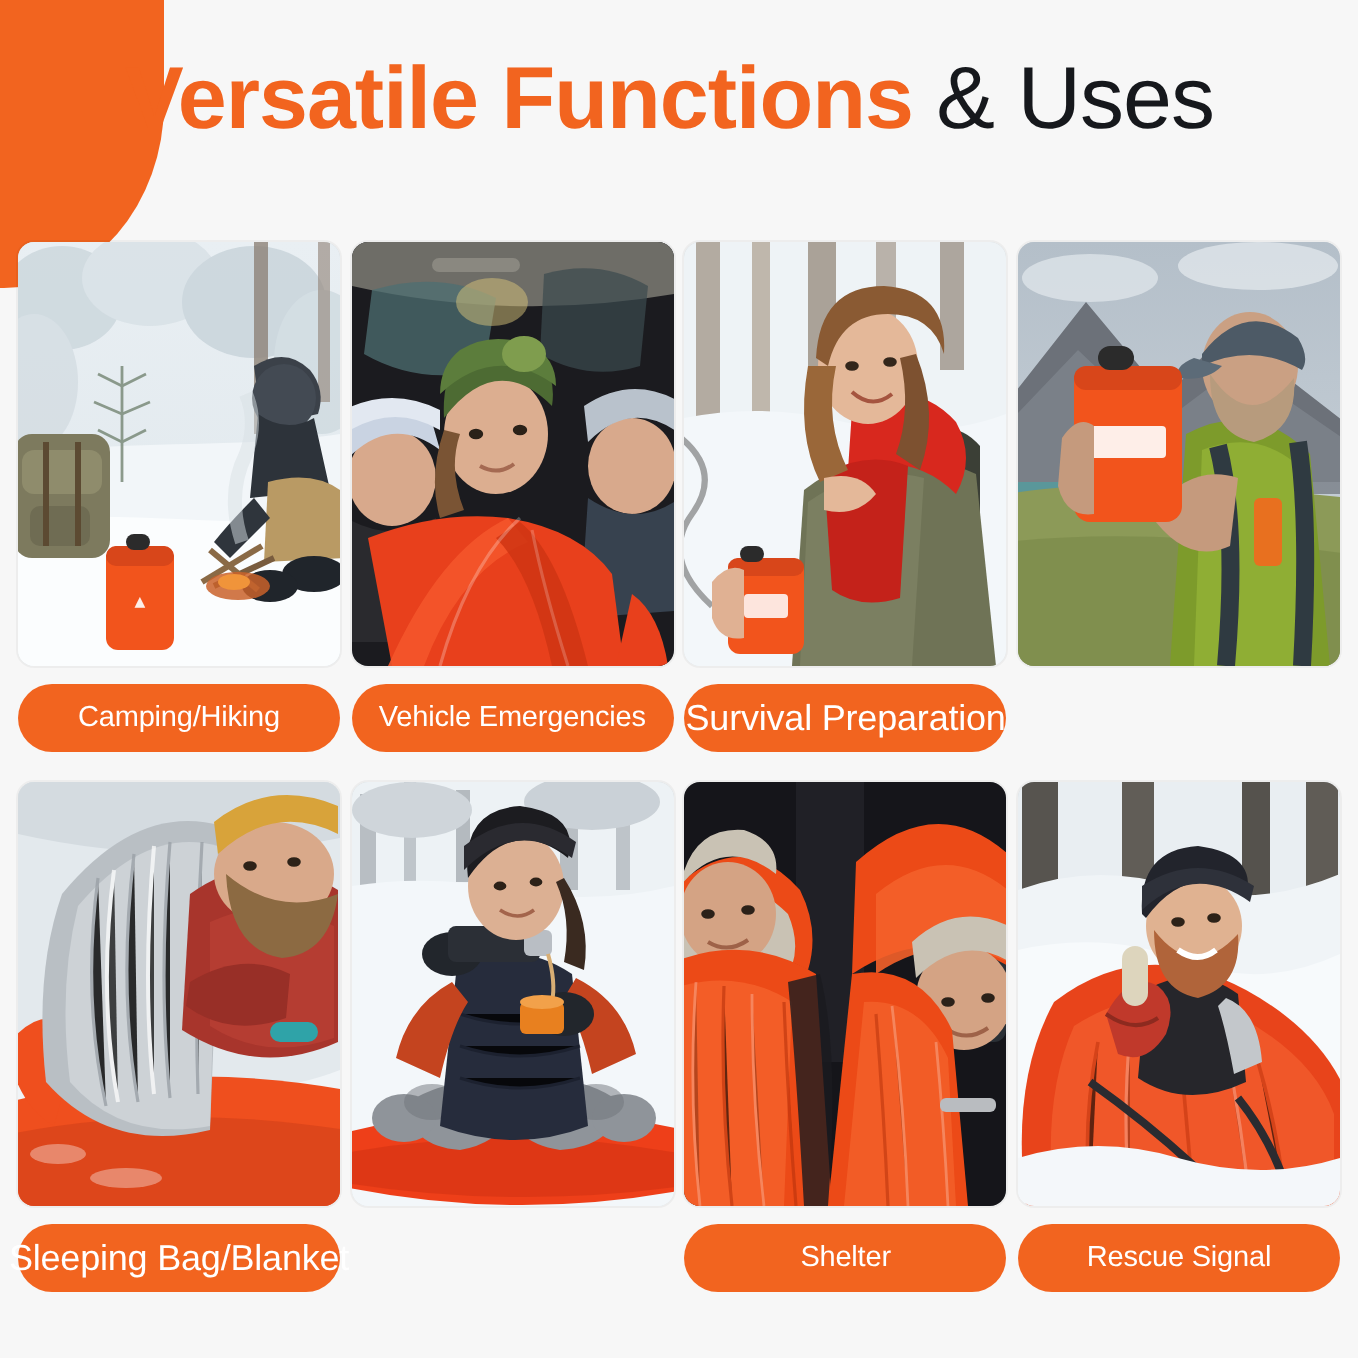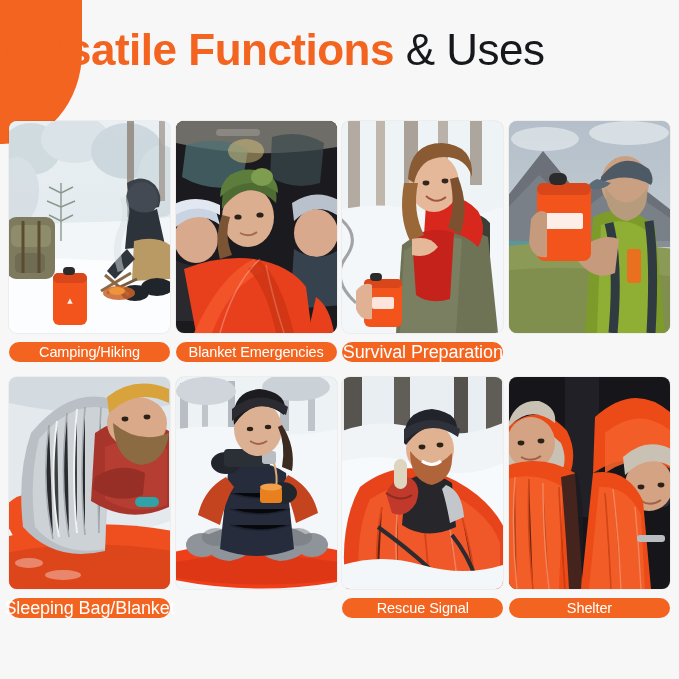--- a/index.html
+++ b/index.html
@@ -34,27 +34,28 @@
     border-radius: 0 0 130px 130px / 0 0 150px 150px;
     z-index: 1;
   }
 
   
   .title {
     position: absolute;
     left: 0;
     top: 22px;
     width: 571px;
-    text-align: left;
+    text-align: right;
     font-size: 44px;
     line-height: 56px;
     font-weight: bold;
     letter-spacing: -0.5px;
     white-space: nowrap;
     z-index: 3;
+    padding-left: 36px;
   }
   .title .accent { color: #f2641f; }
   .title .plain  { color: #16181c; font-weight: normal; }
 
   
   .grid {
     position: absolute;
     left: 9px;
     top: 121px;
     width: 661px;
@@ -75,21 +76,21 @@
     border-radius: 8px;
     overflow: hidden;
     position: relative;
     background: #cfd6da;
     box-shadow: 0 0 0 1px rgba(0,0,0,0.04);
   }
   .photo svg { display: block; width: 161px; height: 212px; }
 
   .pill {
     margin-top: 9px;
-    height: 20px;
+    height: 34px;
     border-radius: 17px;
     background: #f2641f;
     color: #ffffff;
     display: flex;
     align-items: center;
     justify-content: center;
     font-size: 14.5px;
     letter-spacing: -0.1px;
     white-space: nowrap;
     user-select: none;
@@ -221,21 +222,21 @@
             <g>
               <path d="M20 212 L8 148 q36 -14 70 -10 q36 6 52 28 l6 46 z" fill="#e8401c"></path>
               <path d="M78 138 q-34 16 -60 74 l18 0 q18 -48 52 -62 z" fill="#f4552b" opacity="0.9"></path>
               <path d="M84 140 q20 16 34 72 l-18 0 q-10 -46 -28 -64 z" fill="#cf3513" opacity="0.85"></path>
               <path d="M84 138 q-26 24 -40 74" stroke="#ffffff" stroke-width="1.6" fill="none" opacity="0.25"></path>
               <path d="M90 144 q6 30 18 68" stroke="#ffffff" stroke-width="1.6" fill="none" opacity="0.2"></path>
               <path d="M140 176 q14 10 18 36 l-26 0 z" fill="#e8401c"></path>
             </g>
           </svg>
         </div>
-        <div class="pill">Blanket Emergencies</div>
+        <div class="pill">Vehicle Emergencies</div>
       </div>
 
       <div class="cell">
         <div class="photo">
           <svg viewBox="0 0 161 212" preserveAspectRatio="none" aria-hidden="true">
             <rect width="161" height="212" fill="#eef3f6"></rect>
 
             <g opacity="0.7">
               <rect x="6" y="0" width="12" height="96" fill="#9a8c7e"></rect>
               <rect x="34" y="0" width="9" height="88" fill="#ab9d8e"></rect>
@@ -435,73 +436,20 @@
 
             <ellipse cx="82" cy="52" rx="24" ry="27" fill="#dcb093"></ellipse>
             <path d="M58 48 q22 -32 50 -10 q6 -22 -24 -26 q-30 2 -26 36 z" fill="#1c1c20"></path>
             <path d="M56 44 q26 -26 54 -6 l2 -8 q-28 -20 -56 2 z" fill="#2a2a30"></path>
             <path d="M106 48 q14 22 10 46 l-10 -4 q4 -22 -4 -40 z" fill="#3a2a20"></path>
             <ellipse cx="74" cy="52" rx="3.2" ry="2.2" fill="#2c2118"></ellipse>
             <ellipse cx="92" cy="50" rx="3.2" ry="2.2" fill="#2c2118"></ellipse>
             <path d="M74 64 q9 6 17 0" stroke="#a3644b" stroke-width="1.8" fill="none"></path>
           </svg>
         </div>
-      </div>
-
-      <div class="cell">
-        <div class="photo">
-          <svg viewBox="0 0 161 212" preserveAspectRatio="none" aria-hidden="true">
-            <rect width="161" height="212" fill="#e9eef2"></rect>
-
-            <rect x="2" y="0" width="18" height="72" fill="#57544f"></rect>
-            <rect x="52" y="0" width="16" height="62" fill="#615d57"></rect>
-            <rect x="112" y="0" width="14" height="58" fill="#55524d"></rect>
-            <rect x="144" y="0" width="16" height="66" fill="#605c56"></rect>
-
-            <path d="M0 54 q38 -14 78 -2 q40 12 83 -6 L161 212 L0 212 Z" fill="#f0f4f7"></path>
-            <path d="M0 84 q44 -10 86 6 q36 14 75 -4 L161 212 L0 212 Z" fill="#f7fafc"></path>
-
-            <path d="M18 110 q44 -34 96 -6 q40 22 52 56 l0 52 l-162 0 q-8 -62 14 -102 z" fill="#e8441b"></path>
-            <path d="M28 122 q40 -26 84 -4 q36 20 46 48 l0 46 l-140 0 q-6 -54 10 -90 z" fill="#f15a2c" opacity="0.85"></path>
-            <g stroke="#c4360f" stroke-width="1.8" opacity="0.6">
-              <path d="M40 130 q-8 40 -4 82"></path>
-              <path d="M80 122 q4 46 8 90"></path>
-              <path d="M120 140 q10 34 14 72"></path>
-            </g>
-            <g stroke="#ffffff" stroke-width="1.6" opacity="0.25">
-              <path d="M56 126 q-4 42 0 86"></path>
-              <path d="M104 132 q8 40 12 80"></path>
-            </g>
-
-            <path d="M36 150 q28 20 52 42" stroke="#2b2b30" stroke-width="4" fill="none"></path>
-            <path d="M110 158 q16 20 24 44" stroke="#2b2b30" stroke-width="4" fill="none"></path>
-
-            <path d="M64 104 q24 -14 46 2 l4 44 q-30 14 -54 -2 z" fill="#26262b"></path>
-
-            <path d="M104 108 q16 6 18 32 l-14 6 q-4 -22 -8 -34 z" fill="#c3c7cb"></path>
-
-            <ellipse cx="88" cy="72" rx="24" ry="25" fill="#e0b291"></ellipse>
-            <path d="M64 68 q22 -30 50 -10 q6 -22 -24 -26 q-30 2 -28 34 z" fill="#22242c"></path>
-            <path d="M62 64 q26 -24 54 -4 l2 -8 q-28 -18 -56 0 z" fill="#2e313a"></path>
-
-            <path d="M68 74 q20 26 42 2 q2 26 -20 32 q-22 -4 -22 -34 z" fill="#b0643a"></path>
-            <ellipse cx="80" cy="70" rx="3.4" ry="2.4" fill="#2d2218"></ellipse>
-            <ellipse cx="98" cy="68" rx="3.4" ry="2.4" fill="#2d2218"></ellipse>
-            <path d="M80 84 q10 7 19 0" stroke="#ffffff" stroke-width="3" fill="none"></path>
-
-            <g>
-              <path d="M44 116 q12 -22 26 -14 q10 8 4 24 q-10 16 -24 10 z" fill="#c0392b"></path>
-              <rect x="52" y="82" width="13" height="30" rx="6.5" fill="#ddd5bd"></rect>
-              <path d="M44 116 q14 10 26 2" stroke="#8d2a1f" stroke-width="2" fill="none"></path>
-            </g>
-
-            <path d="M0 188 q40 -12 80 0 q42 12 81 0 L161 212 L0 212 Z" fill="#f4f7fa"></path>
-          </svg>
-        </div>
-        <div class="pill">Rescue Signal</div>
       </div>
 
       <div class="cell">
         <div class="photo">
           <svg viewBox="0 0 161 212" preserveAspectRatio="none" aria-hidden="true">
             <rect width="161" height="212" fill="#15151a"></rect>
 
             <rect x="56" y="0" width="34" height="140" fill="#202026"></rect>
             <rect x="120" y="60" width="41" height="70" rx="6" fill="#2a2f35"></rect>
 
@@ -546,16 +494,69 @@
 
               <rect x="128" y="158" width="28" height="7" rx="3" fill="#b9bcc0"></rect>
             </g>
 
             <path d="M68 96 q10 40 4 116 l-12 0 q-4 -70 -8 -112 z" fill="#1a1a1f" opacity="0.8"></path>
           </svg>
         </div>
         <div class="pill">Shelter</div>
       </div>
 
+      <div class="cell">
+        <div class="photo">
+          <svg viewBox="0 0 161 212" preserveAspectRatio="none" aria-hidden="true">
+            <rect width="161" height="212" fill="#e9eef2"></rect>
+
+            <rect x="2" y="0" width="18" height="72" fill="#57544f"></rect>
+            <rect x="52" y="0" width="16" height="62" fill="#615d57"></rect>
+            <rect x="112" y="0" width="14" height="58" fill="#55524d"></rect>
+            <rect x="144" y="0" width="16" height="66" fill="#605c56"></rect>
+
+            <path d="M0 54 q38 -14 78 -2 q40 12 83 -6 L161 212 L0 212 Z" fill="#f0f4f7"></path>
+            <path d="M0 84 q44 -10 86 6 q36 14 75 -4 L161 212 L0 212 Z" fill="#f7fafc"></path>
+
+            <path d="M18 110 q44 -34 96 -6 q40 22 52 56 l0 52 l-162 0 q-8 -62 14 -102 z" fill="#e8441b"></path>
+            <path d="M28 122 q40 -26 84 -4 q36 20 46 48 l0 46 l-140 0 q-6 -54 10 -90 z" fill="#f15a2c" opacity="0.85"></path>
+            <g stroke="#c4360f" stroke-width="1.8" opacity="0.6">
+              <path d="M40 130 q-8 40 -4 82"></path>
+              <path d="M80 122 q4 46 8 90"></path>
+              <path d="M120 140 q10 34 14 72"></path>
+            </g>
+            <g stroke="#ffffff" stroke-width="1.6" opacity="0.25">
+              <path d="M56 126 q-4 42 0 86"></path>
+              <path d="M104 132 q8 40 12 80"></path>
+            </g>
+
+            <path d="M36 150 q28 20 52 42" stroke="#2b2b30" stroke-width="4" fill="none"></path>
+            <path d="M110 158 q16 20 24 44" stroke="#2b2b30" stroke-width="4" fill="none"></path>
+
+            <path d="M64 104 q24 -14 46 2 l4 44 q-30 14 -54 -2 z" fill="#26262b"></path>
+
+            <path d="M104 108 q16 6 18 32 l-14 6 q-4 -22 -8 -34 z" fill="#c3c7cb"></path>
+
+            <ellipse cx="88" cy="72" rx="24" ry="25" fill="#e0b291"></ellipse>
+            <path d="M64 68 q22 -30 50 -10 q6 -22 -24 -26 q-30 2 -28 34 z" fill="#22242c"></path>
+            <path d="M62 64 q26 -24 54 -4 l2 -8 q-28 -18 -56 0 z" fill="#2e313a"></path>
+
+            <path d="M68 74 q20 26 42 2 q2 26 -20 32 q-22 -4 -22 -34 z" fill="#b0643a"></path>
+            <ellipse cx="80" cy="70" rx="3.4" ry="2.4" fill="#2d2218"></ellipse>
+            <ellipse cx="98" cy="68" rx="3.4" ry="2.4" fill="#2d2218"></ellipse>
+            <path d="M80 84 q10 7 19 0" stroke="#ffffff" stroke-width="3" fill="none"></path>
+
+            <g>
+              <path d="M44 116 q12 -22 26 -14 q10 8 4 24 q-10 16 -24 10 z" fill="#c0392b"></path>
+              <rect x="52" y="82" width="13" height="30" rx="6.5" fill="#ddd5bd"></rect>
+              <path d="M44 116 q14 10 26 2" stroke="#8d2a1f" stroke-width="2" fill="none"></path>
+            </g>
+
+            <path d="M0 188 q40 -12 80 0 q42 12 81 0 L161 212 L0 212 Z" fill="#f4f7fa"></path>
+          </svg>
+        </div>
+        <div class="pill">Rescue Signal</div>
+      </div>
+
     </div>
 
   </div>
 </div>
 
 </body></html>

